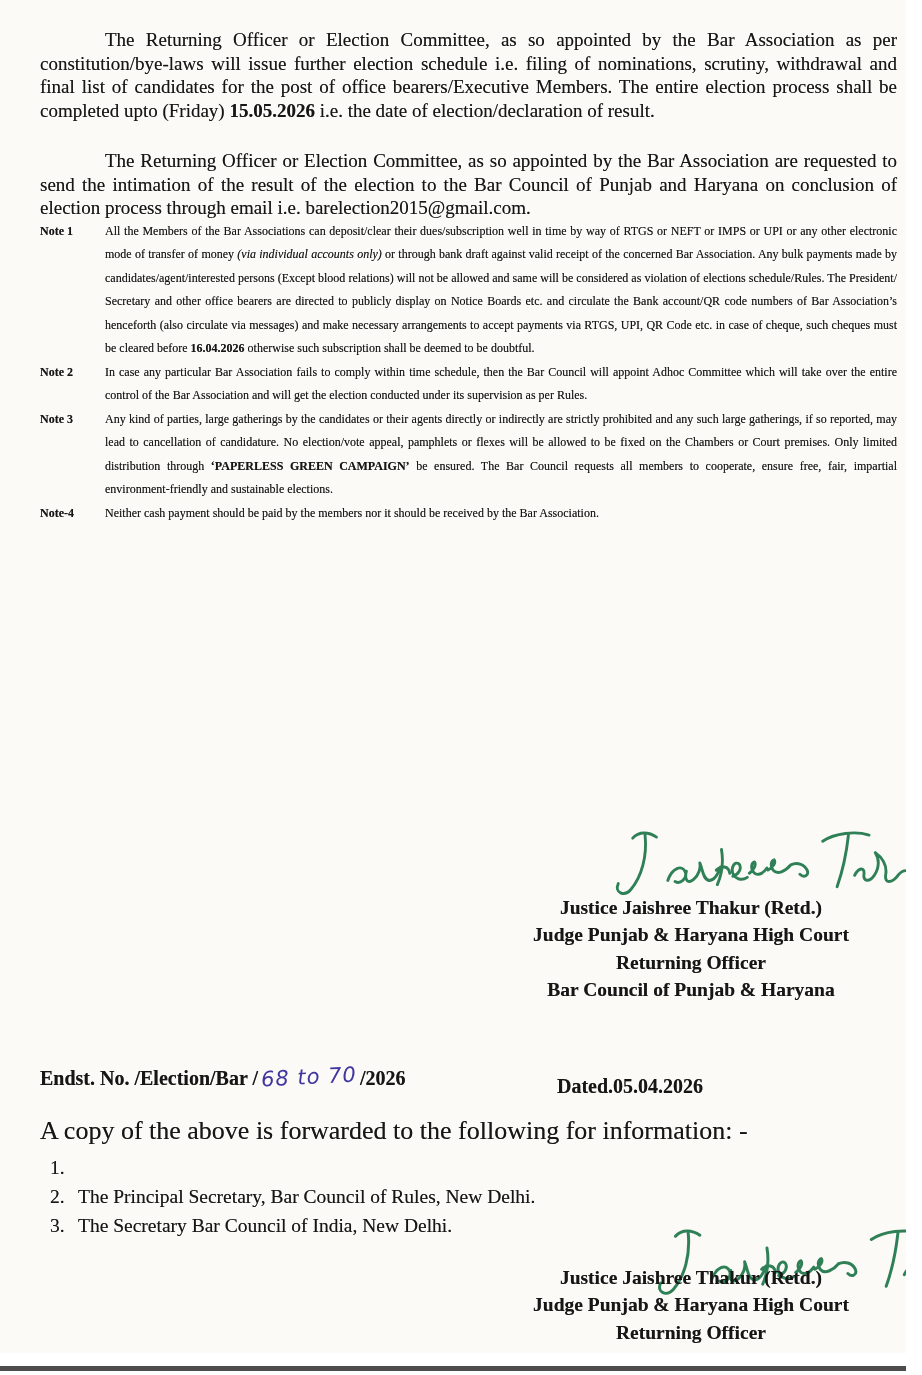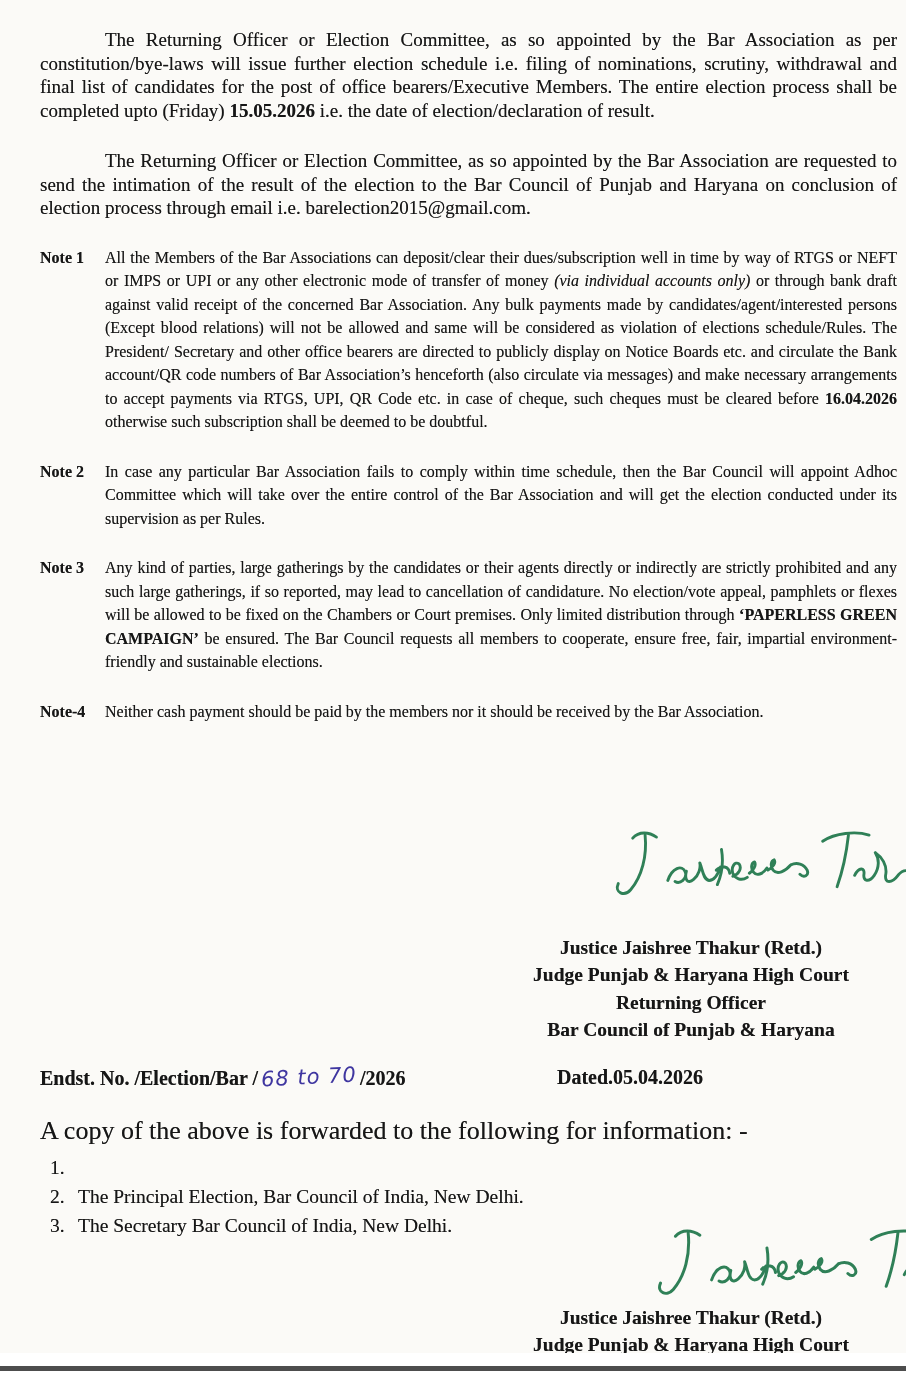--- a/index.html
+++ b/index.html
@@ -14,53 +14,53 @@
   }
   .flow{
     position:absolute;left:40px;top:28px;width:857px;
   }
   .para{
     font-size:19px;line-height:23.5px;text-align:justify;
     text-indent:65px;margin:0;
   }
   .para + .para{margin-top:27px;}
   .note{
-    position:relative;margin-top:26px;
-    font-size:16px;line-height:23.5px;
+    position:relative;
+    font-size:12px;line-height:23.5px;
   }
   .note-label{
     position:absolute;left:0;top:0;font-weight:bold;white-space:nowrap;
   }
   .note-body{
     margin-left:65px;text-align:justify;
   }
   .b{font-weight:bold;}
   .i{font-style:italic;}
   .sig-svg{position:absolute;color:#2f8057;}
   .sig-block{
     position:absolute;right:24px;width:382px;
     text-align:center;font-weight:bold;
-    font-size:19.5px;line-height:27.4px;margin-top:40px;
+    font-size:19.5px;line-height:27.4px;
   }
   .endst-row{
     position:absolute;left:40px;top:1066px;width:857px;
     font-weight:bold;font-size:20px;white-space:nowrap;
   }
   .hand-number{
     display:inline-block;
     font-family:"DejaVu Sans", sans-serif;
     font-weight:500;font-style:italic;
     font-size:21px;
     color:#3f36a0;
     transform:rotate(-3deg) translateY(-1px);
     margin:0 3px;
     text-shadow:none;
     letter-spacing:1px;
   }
-  .dated{position:absolute;left:517px;top:0;}
+  .dated{position:absolute;left:517px;top:9px;}
   .copy-line{
     position:absolute;left:40px;top:1116px;width:857px;
     font-size:26px;
   }
   .cc-list{position:absolute;left:50px;top:1154px;width:600px;font-size:19.5px;}
   .cc-row{display:flex;line-height:28.8px;}
   .cc-num{width:28px;flex:0 0 28px;}
   .footer-strip{
     position:absolute;left:0;top:1353px;width:922px;height:22px;background:#ffffff;
   }
@@ -125,21 +125,21 @@
   </div>
 
   <div class="copy-line">A copy of the above is forwarded to the following for information: -</div>
 
   <div class="cc-list">
     <div class="cc-row">
       <span class="cc-num">1.</span>
     </div>
     <div class="cc-row">
       <span class="cc-num">2.</span>
-      <span>The Principal Election, Bar Council of India, New Delhi.</span>
+      <span>The Principal Secretary, Bar Council of Rules, New Delhi.</span>
     </div>
     <div class="cc-row">
       <span class="cc-num">3.</span>
       <span>The Secretary Bar Council of India, New Delhi.</span>
     </div>
   </div>
 
   <svg class="sig-svg" style="left: 652px; top: 1222px; color: rgb(47, 128, 87);" width="330" height="86" viewBox="0 0 310 80">
     <use href="#sig-glyph"></use>
   </svg>

